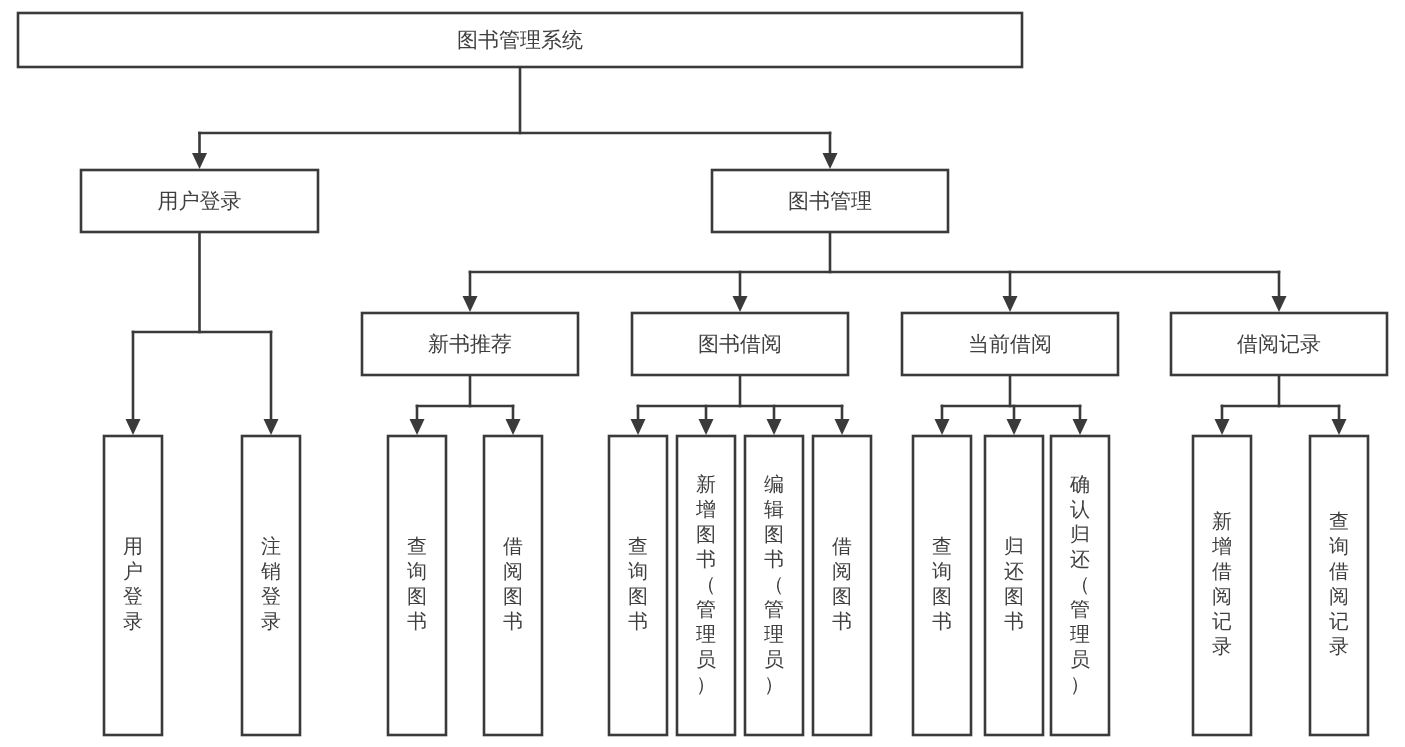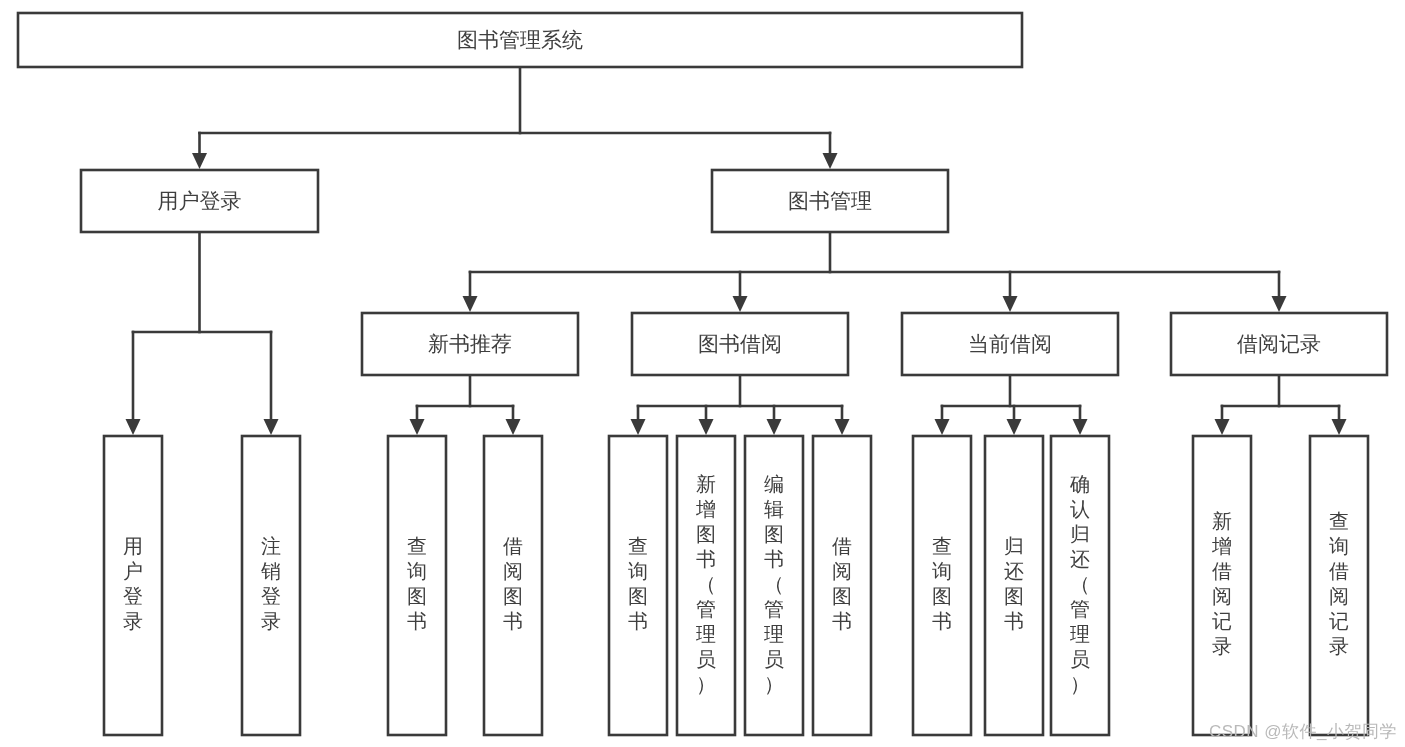--- a/index.html
+++ b/index.html
@@ -213,14 +213,13 @@
         <g>
           <rect class="box-rect" x="1193" y="436" width="58" height="299"></rect>
           <text class="node-label vertical" x="1222" y="523"><tspan x="1222" dy="0">新</tspan><tspan x="1222" dy="25">增</tspan><tspan x="1222" dy="25">借</tspan><tspan x="1222" dy="25">阅</tspan><tspan x="1222" dy="25">记</tspan><tspan x="1222" dy="25">录</tspan></text>
         </g>
         <g>
           <rect class="box-rect" x="1310" y="436" width="58" height="299"></rect>
           <text class="node-label vertical" x="1339" y="523"><tspan x="1339" dy="0">查</tspan><tspan x="1339" dy="25">询</tspan><tspan x="1339" dy="25">借</tspan><tspan x="1339" dy="25">阅</tspan><tspan x="1339" dy="25">记</tspan><tspan x="1339" dy="25">录</tspan></text>
         </g>
       </g>
   </svg>
-  <div class="watermark">CSDN @软件_小贺同学</div>
 </div>
 
 </body></html>

